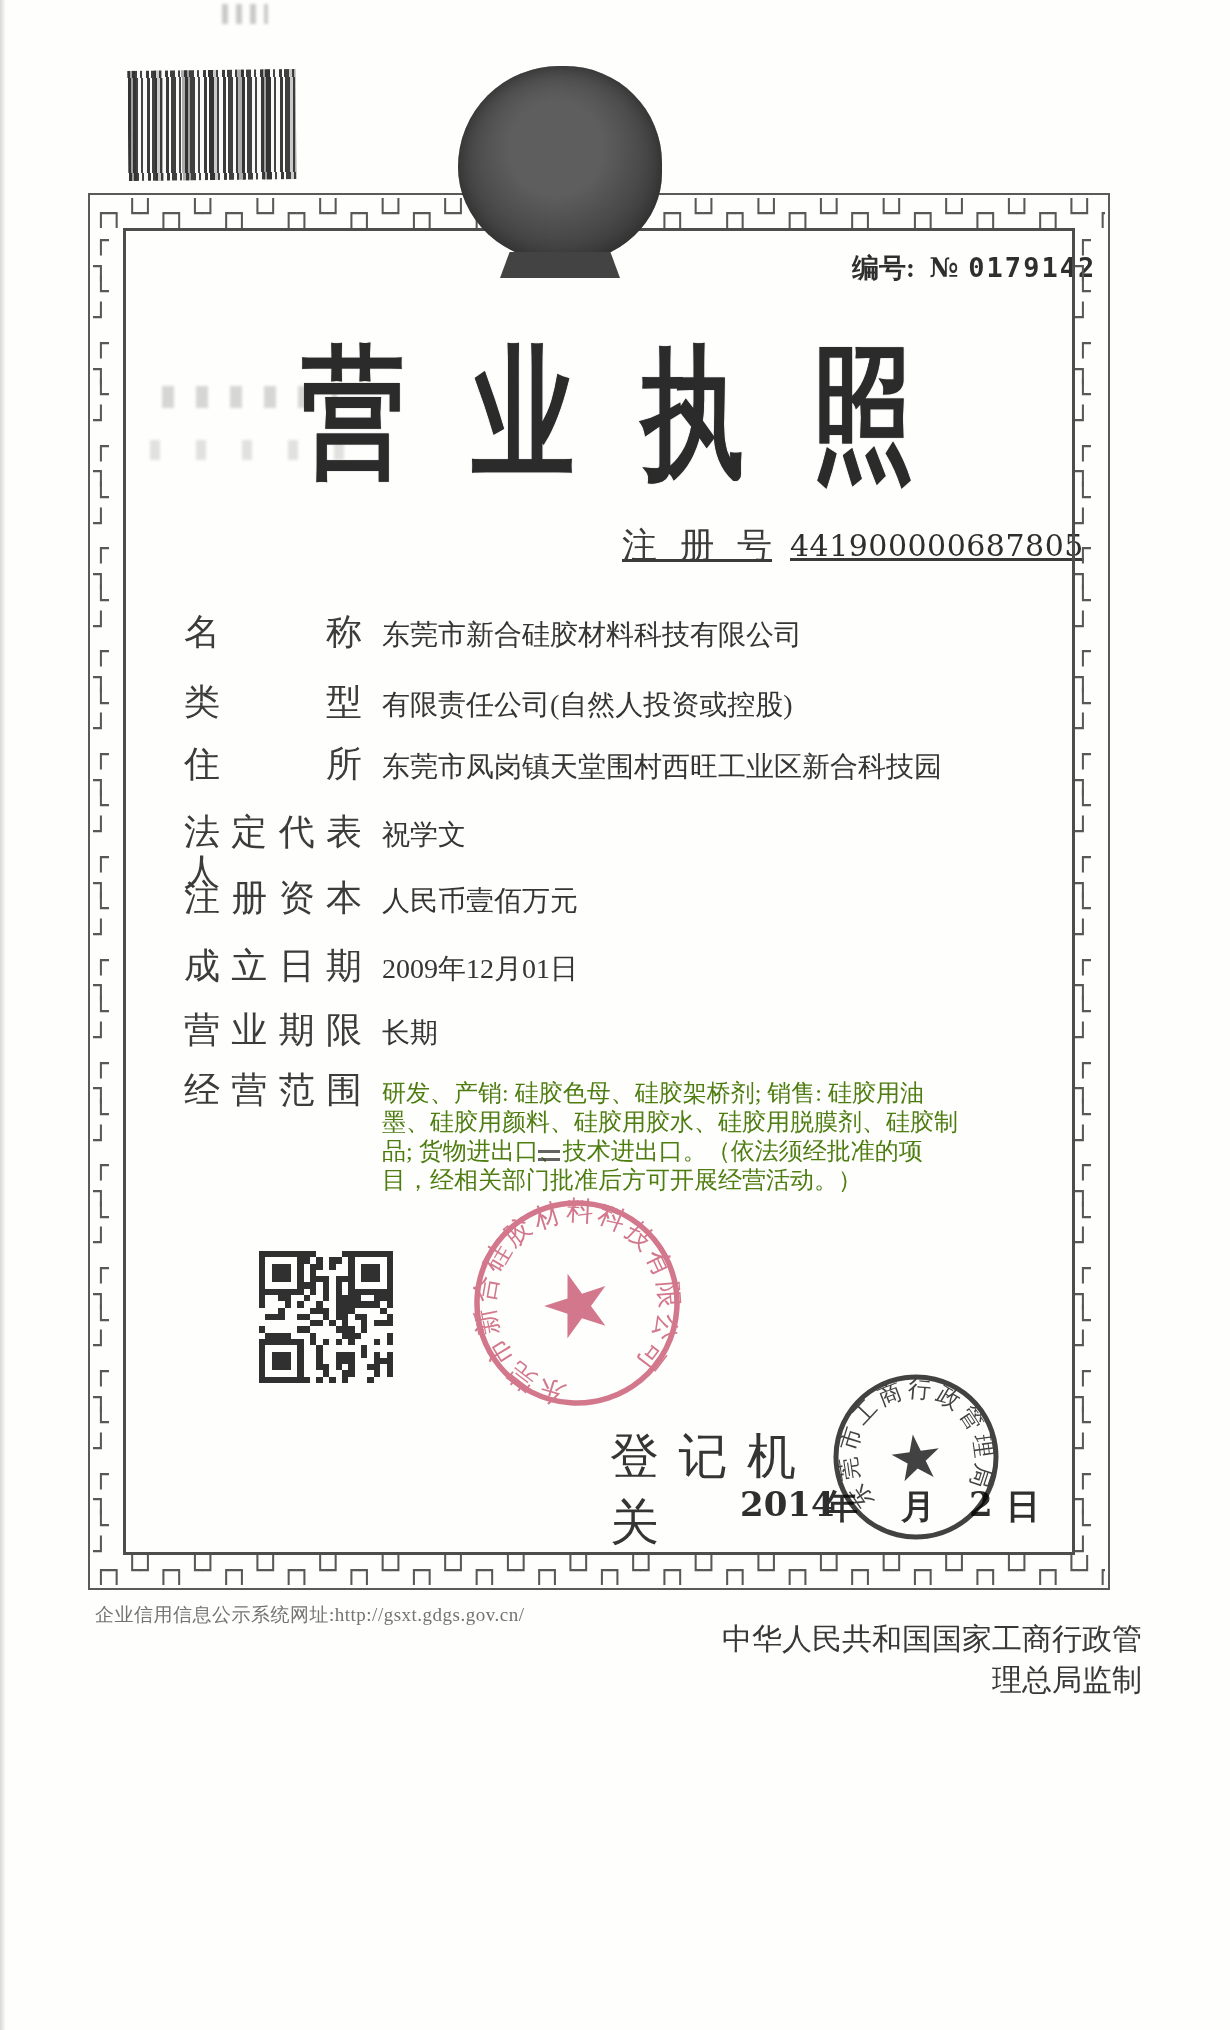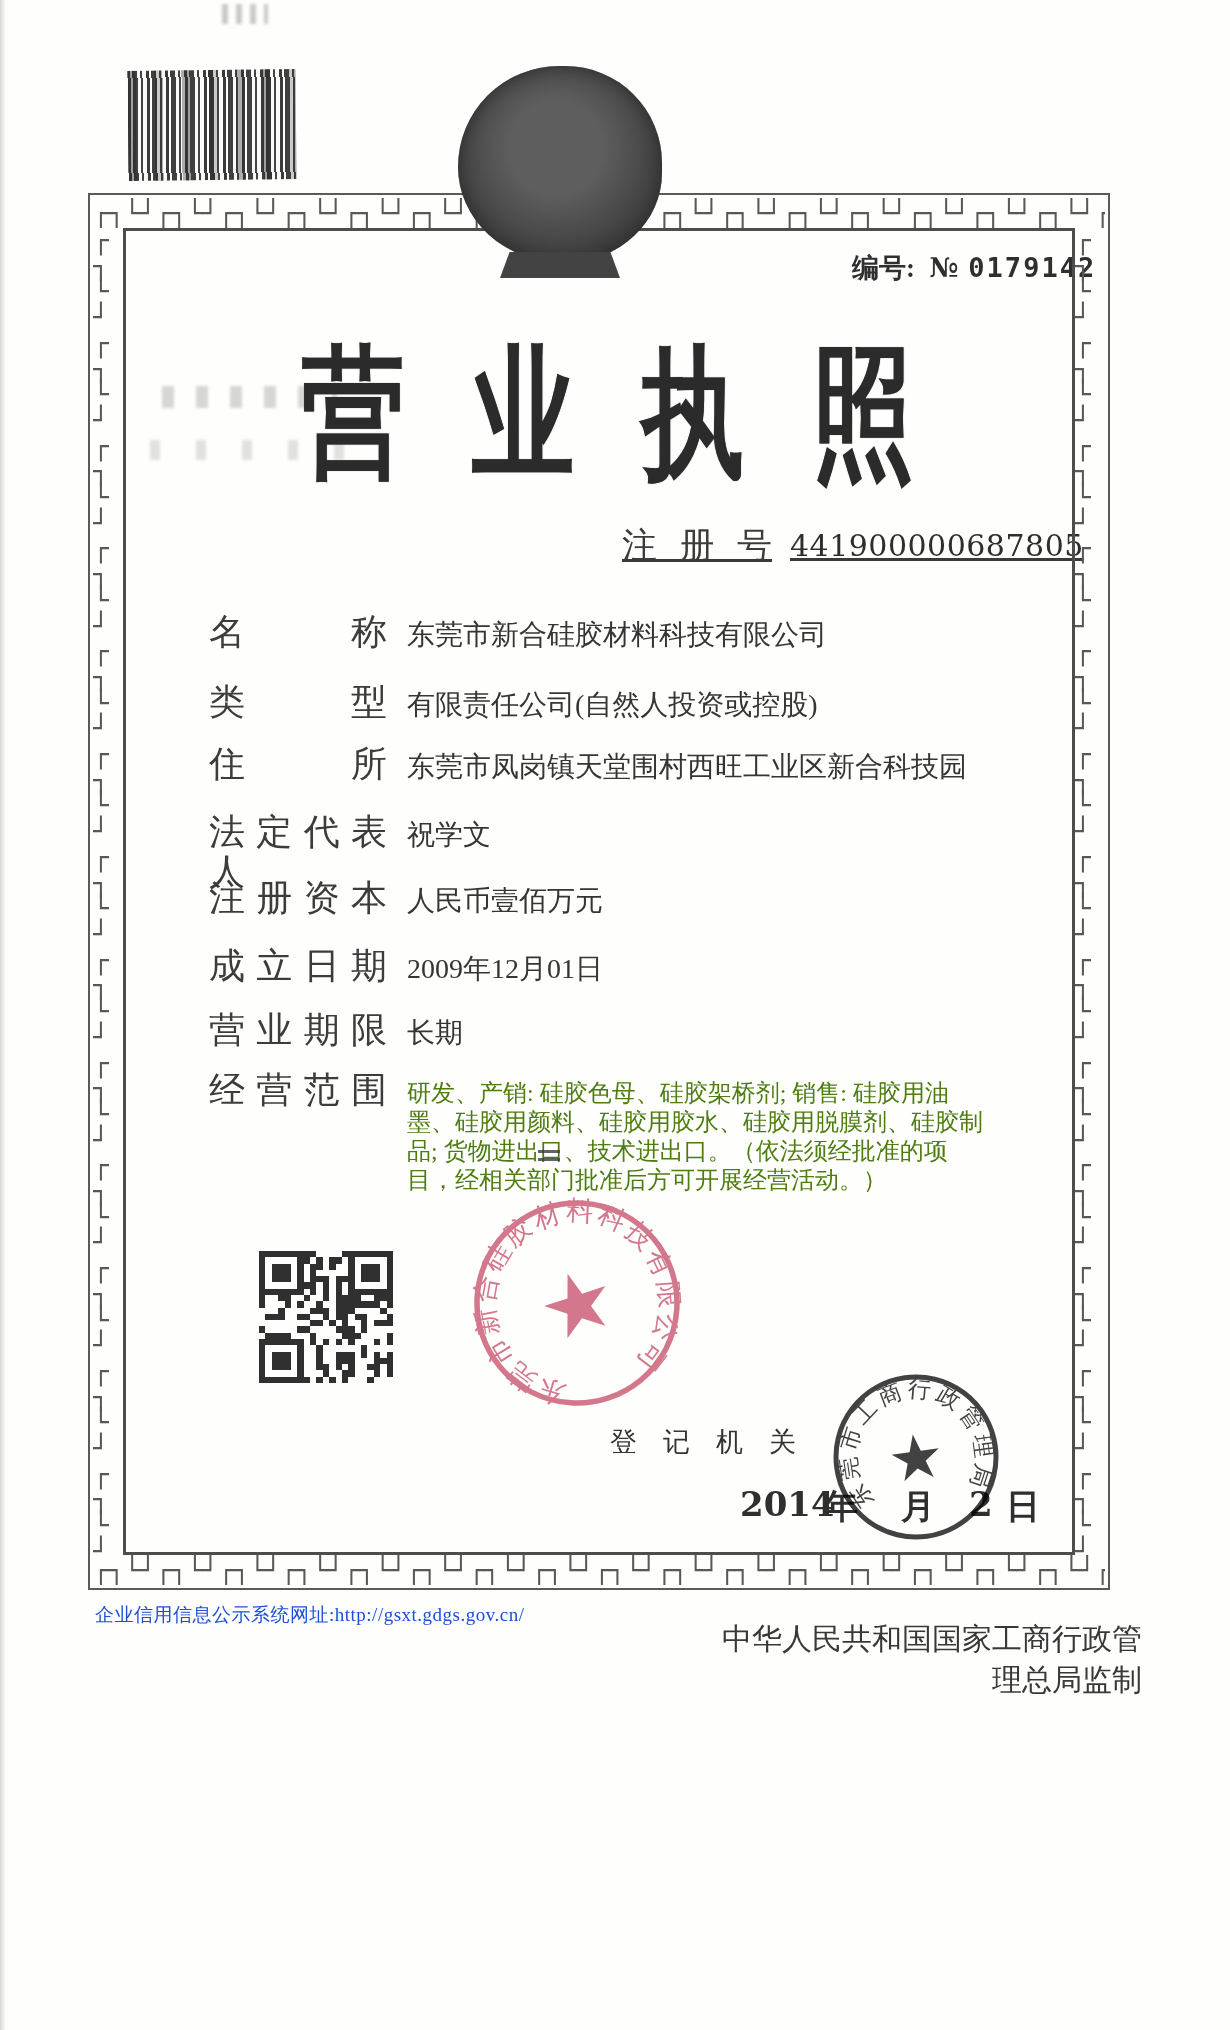--- a/index.html
+++ b/index.html
@@ -59,49 +59,49 @@
      transform:scaleX(.72);transform-origin:left top;text-shadow:0 0 1px #4a4a4a;}
 
   
   .regno{left:622px;top:522px;display:flex;align-items:flex-start;white-space:nowrap;text-decoration:underline;}
   .regno .lab{display:inline-block;width:150px;font-size:35px;color:#3c3c3c;
      text-align:justify;text-align-last:justify;}
   .regno .val{margin-left:18px;padding-top:6px;font-size:30px;letter-spacing:.5px;
      font-family:"DejaVu Serif",serif;color:#2e2e2e;}
 
   
-  .row{position:absolute;left:209px;width:886px;display:flex;align-items:flex-start;}
+  .row{position:absolute;left:184px;width:886px;display:flex;align-items:flex-start;}
   .flabel{flex:0 0 178px;width:178px;font-size:36px;color:#3c3c3c;
      text-align:justify;text-align-last:justify;line-height:40px;}
   .fvalue{margin-left:20px;padding-top:6px;font-size:28px;line-height:34px;color:#353535;max-width:660px;}
   .row.scope .fvalue{font-size:24px;line-height:29px;padding-top:9px;max-width:580px;color:#4d7c0f;}
 
   
   #qr{left:259px;top:1251px;width:134px;height:132px;display:grid;
      grid-template-columns:repeat(21,1fr);grid-template-rows:repeat(21,1fr);z-index:4;}
   #qr i{display:block;}
   #qr i.d{background:#303030;}
 
   
   .stamp{z-index:5;}
   .stamp.red{left:452px;top:1178px;mix-blend-mode:multiply;}
   .stamp.black{left:828px;top:1369px;mix-blend-mode:multiply;}
 
   
-  .registrar{left:610px;top:1424px;width:186px;font-size:27px;color:#353535;
+  .registrar{left:610px;top:1424px;width:186px;font-size:49px;color:#353535;
      text-align:justify;text-align-last:justify;}
   .dateline span{position:absolute;top:1484px;font-size:34px;font-weight:600;color:#2f2f2f;}
   .d-year{left:740px;font-family:"DejaVu Serif",serif;}
   .d-yunit{left:824px;}
   .d-munit{left:901px;}
   .d-day{left:969px;font-family:"DejaVu Serif",serif;}
   .d-dunit{left:1006px;}
 
   
-  .footer-left{left:95px;top:1602px;font-size:19px;color:#1d4ed8;letter-spacing:.5px;}
+  .footer-left{left:95px;top:1602px;font-size:19px;color:#737373;letter-spacing:.5px;}
   .footer-right{left:710px;top:1600px;width:432px;font-size:30px;color:#383838;text-align:right;margin-top:19px;}
 </style>
 </head>
 <body>
 
 <div id="page">
 
   <div class="abs edge-line"></div>
   <div class="abs smudge s1"></div>
   <div class="abs smudge s2"></div>

